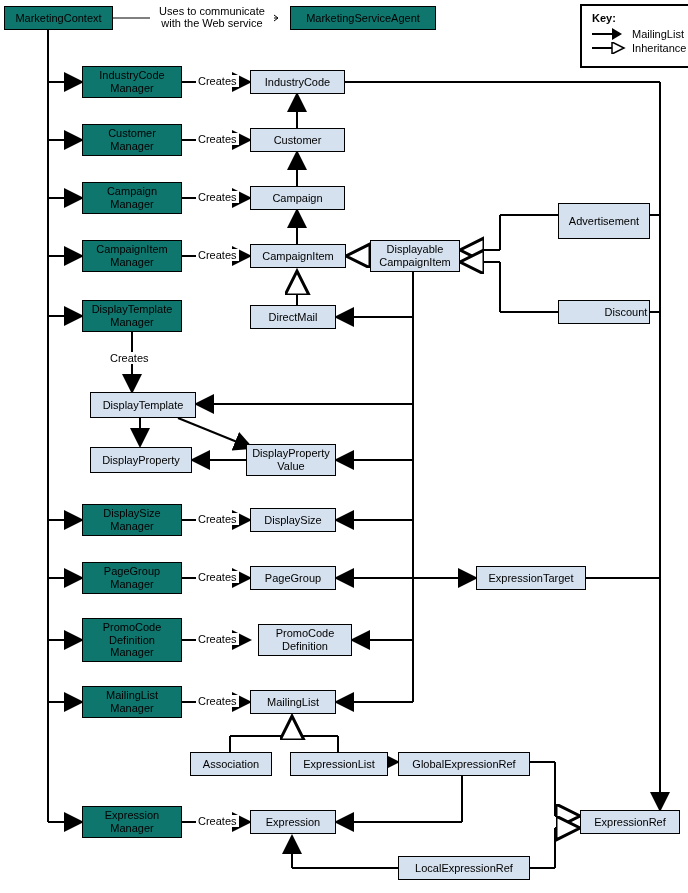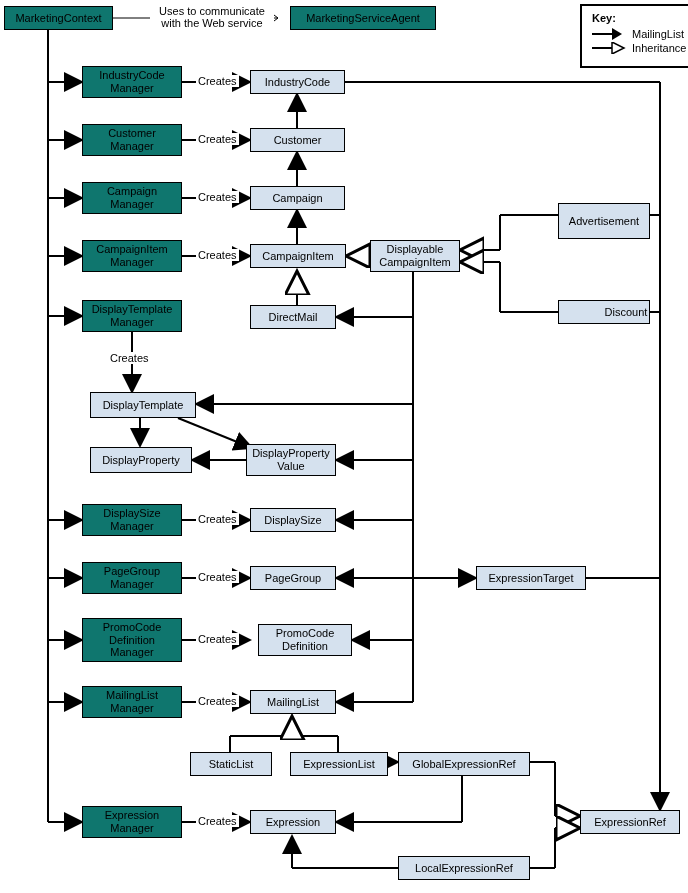--- a/index.html
+++ b/index.html
@@ -211,21 +211,21 @@
   <div class="box orange" style="left:82px; top:562px;width:100px; height:32px;">PageGroup<br>Manager</div>
   <div class="box blue" style="left:250px;top:566px;width:86px;  height:24px;">PageGroup</div>
   <div class="box blue" style="left:476px;top:566px;width:110px; height:24px;">ExpressionTarget</div>
 
   <div class="box orange" style="left:82px; top:618px;width:100px; height:44px;">PromoCode<br>Definition<br>Manager</div>
   <div class="box blue" style="left:258px;top:624px;width:94px;  height:32px;">PromoCode<br>Definition</div>
 
   <div class="box orange" style="left:82px; top:686px;width:100px; height:32px;">MailingList<br>Manager</div>
   <div class="box blue" style="left:250px;top:690px;width:86px;  height:24px;">MailingList</div>
 
-  <div class="box blue" style="left:190px;top:752px;width:82px;  height:24px;">StaticList</div>
+  <div class="box blue" style="left:190px;top:752px;width:82px;  height:24px;">Association</div>
   <div class="box blue" style="left:290px;top:752px;width:98px;  height:24px;">ExpressionList</div>
   <div class="box blue" style="left:398px;top:752px;width:132px; height:24px;">GlobalExpressionRef</div>
 
   <div class="box orange" style="left:82px; top:806px;width:100px; height:32px;">Expression<br>Manager</div>
   <div class="box blue" style="left:250px;top:810px;width:86px;  height:24px;">Expression</div>
   <div class="box blue" style="left:398px;top:856px;width:132px; height:24px;">LocalExpressionRef</div>
   <div class="box blue" style="left:580px;top:810px;width:100px; height:24px;">ExpressionRef</div>
 
   <div class="label" style="left:196px; top:75px;">Creates</div>
   <div class="label" style="left:196px; top:133px;">Creates</div>

